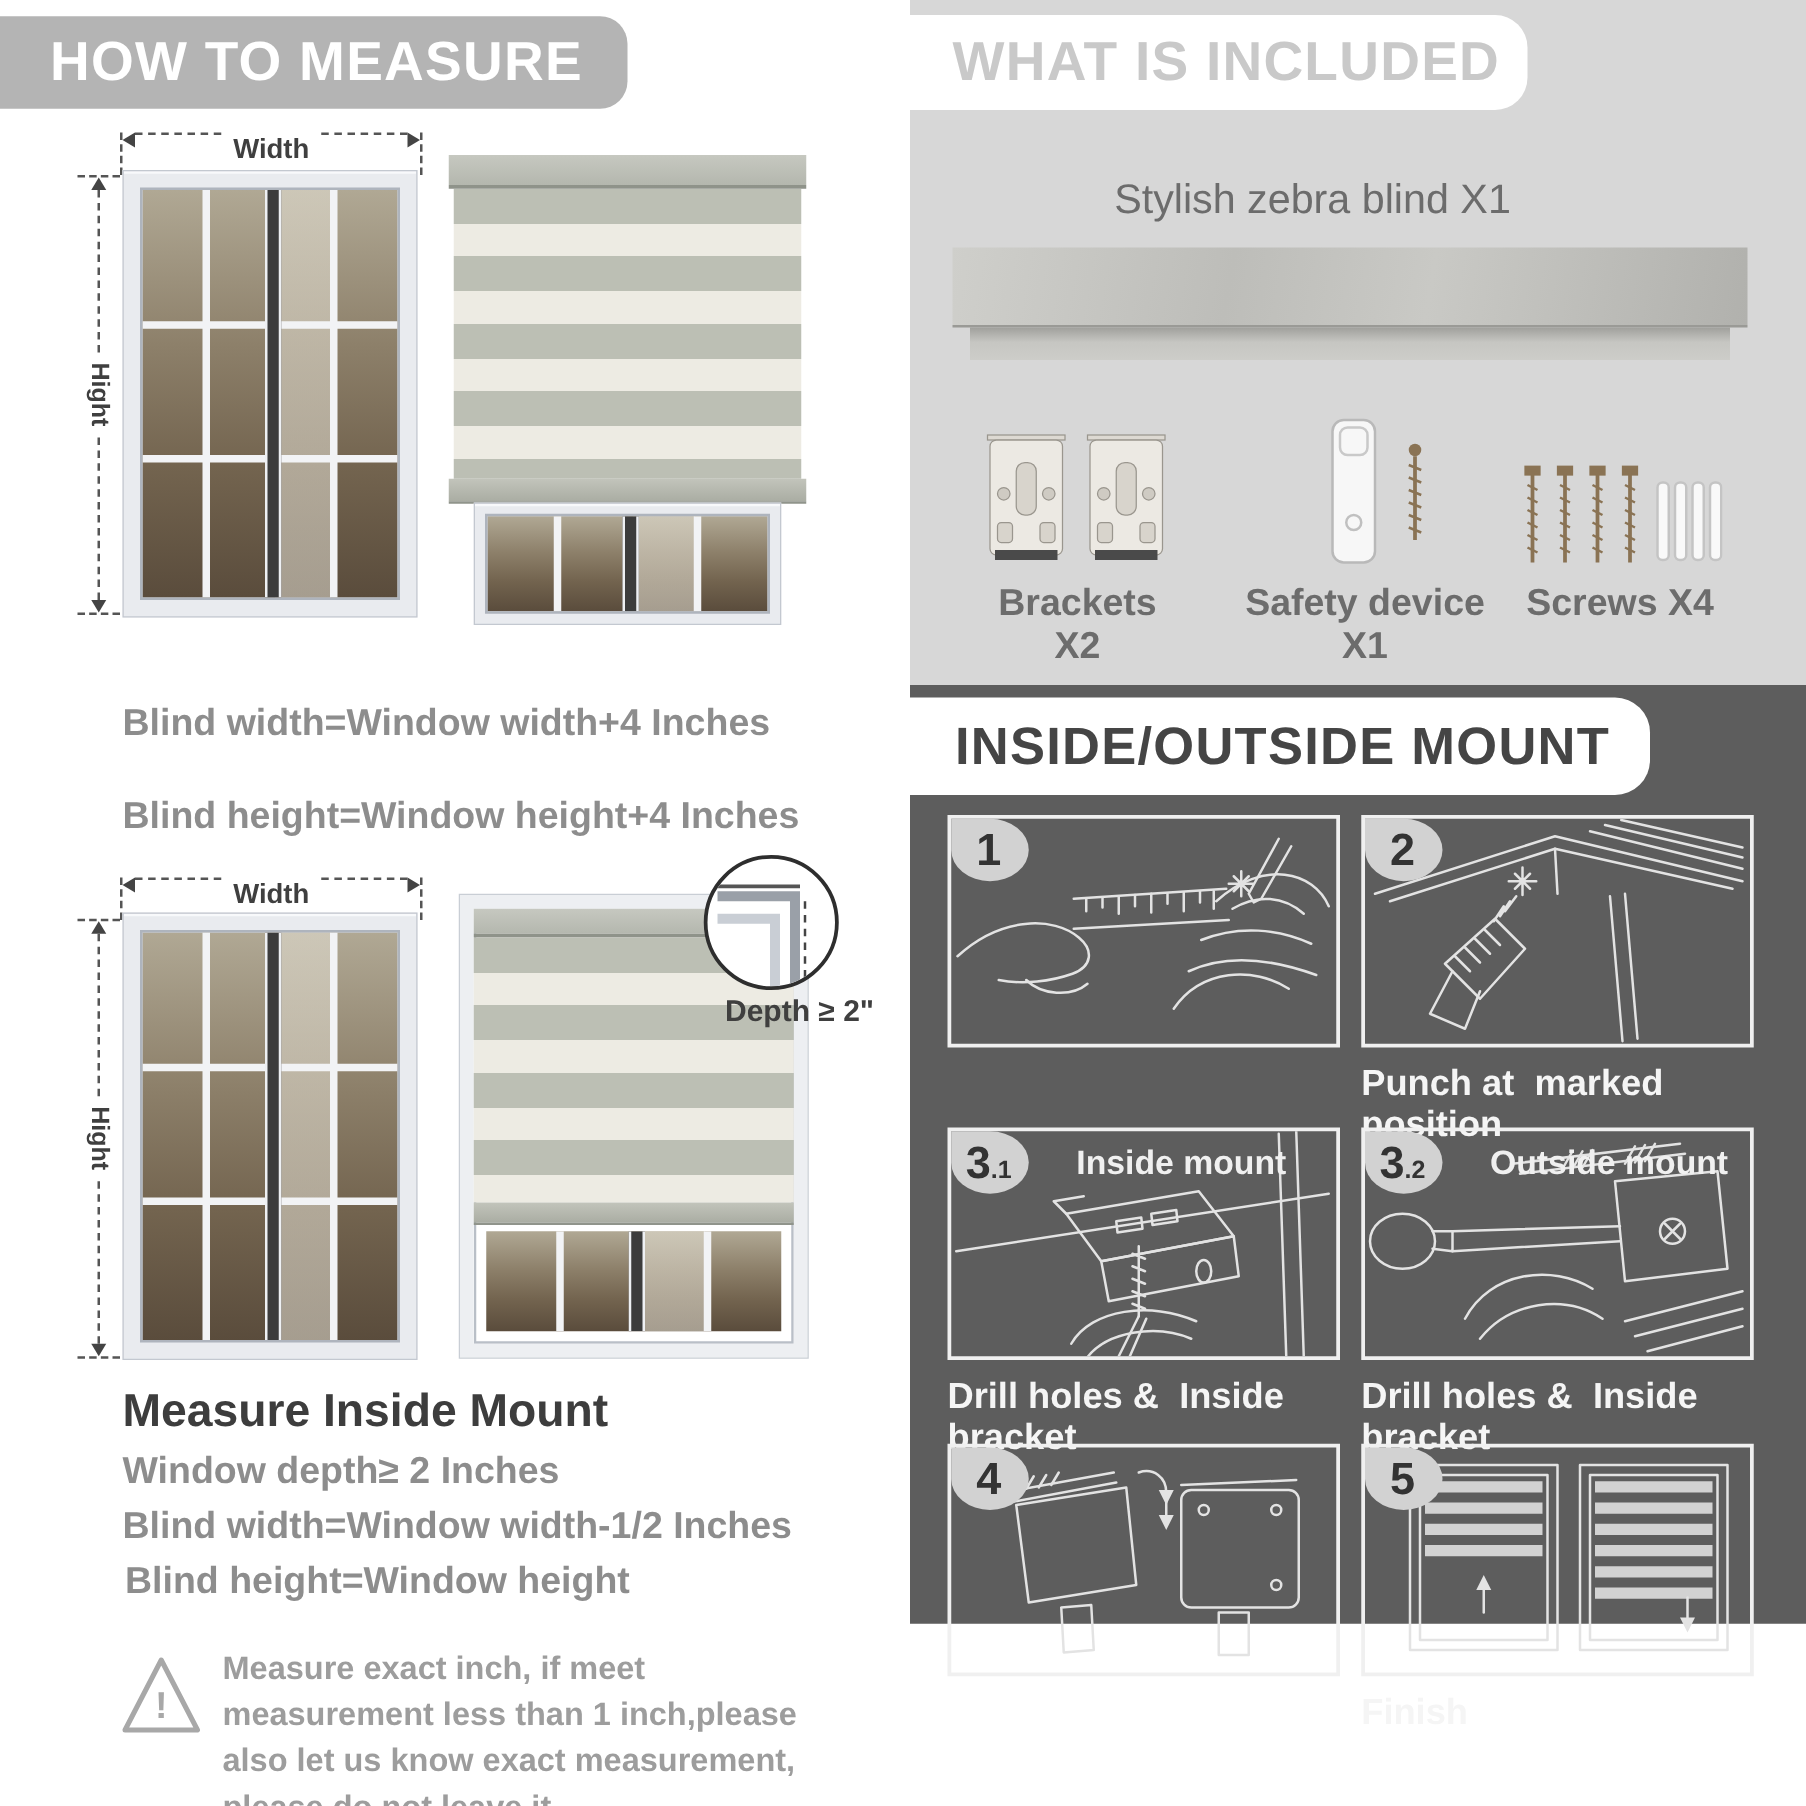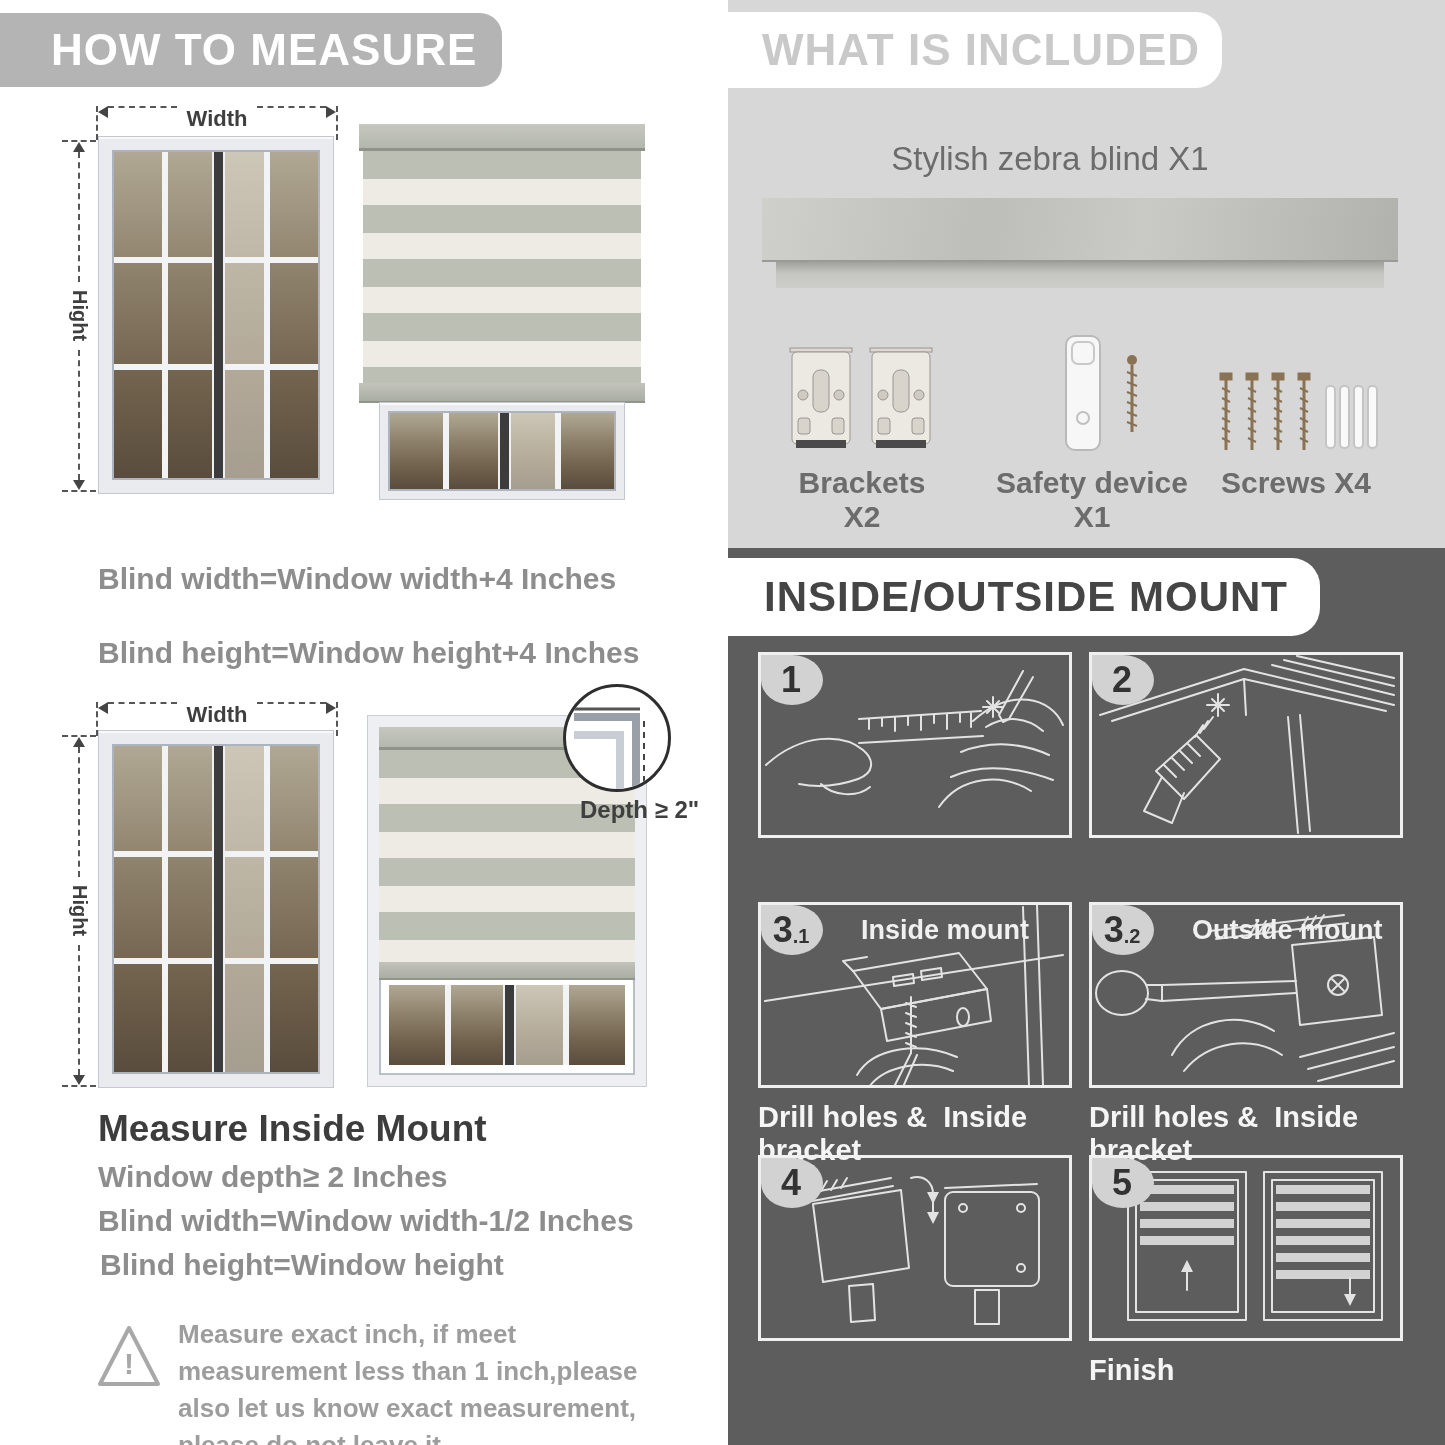--- a/index.html
+++ b/index.html
@@ -3,21 +3,21 @@
 <meta charset="utf-8">
 <style>
   html,body{margin:0;padding:0;background:#fff;}
   #canvas{position:relative;width:1445px;height:1445px;background:#fff;overflow:hidden;
           font-family:"Liberation Sans",sans-serif;}
   .abs{position:absolute;}
 
   
   .left-header{left:0;top:13px;width:502px;height:74px;background:#b4b4b4;
     border-radius:0 22px 22px 0;display:flex;align-items:center;}
-  .left-header span{color:#fff;font-weight:700;font-size:44px;letter-spacing:1px;padding-left:51px;}
+  .left-header span{color:#fff;font-weight:700;font-size:44px;letter-spacing:1px;padding-left:40px;}
 
   
   .width-measure{display:flex;align-items:flex-start;height:34px;}
   .wm-tick{width:0;height:34px;border-left:2px dashed #555;}
   .wm-dash{flex:1;height:0;border-top:2px dashed #555;}
   .wm-label{font-size:22px;font-weight:700;color:#3f3f3f;margin:0 10px;}
   .arr{width:0;height:0;}
   .arr.l{border-top:6px solid transparent;border-bottom:6px solid transparent;border-right:10px solid #444;}
   .arr.r{border-top:6px solid transparent;border-bottom:6px solid transparent;border-left:10px solid #444;}
   .arr.u{border-left:6px solid transparent;border-right:6px solid transparent;border-bottom:10px solid #444;}
@@ -50,21 +50,21 @@
   .depth-callout{border-radius:50%;border:3px solid #2e2e2e;background:#fff;overflow:hidden;}
   .depth-label{font-size:24px;font-weight:700;color:#3f3f3f;}
 
   .sec-title{font-size:37px;font-weight:700;color:#3d3d3d;}
   .sec-line{font-size:30px;font-weight:700;color:#8d8d8d;}
 
   .warn-text{font-size:26px;font-weight:600;color:#9d9d9d;line-height:37px;width:480px;}
 
   
   .right-light{left:728px;top:0;width:717px;height:548px;background:#d7d7d7;}
-  .right-dark{left:728px;top:548px;width:717px;height:897px;background:#5d5d5d;}
+  .right-dark{left:728px;top:548px;width:717px;height:751px;background:#5d5d5d;}
   .wi-header{left:0;top:12px;width:494px;height:76px;background:#fff;border-radius:0 26px 26px 0;
     display:flex;align-items:center;}
   .wi-header span{color:#c9c9c9;font-weight:700;font-size:44px;letter-spacing:1px;padding-left:34px;}
   .blind-title{left:0;top:140px;width:644px;text-align:center;font-size:33px;font-weight:400;color:#6c6c6c;}
   .headrail-main{left:34px;top:198px;width:636px;height:62px;
     background:linear-gradient(100deg,#cfcfcb 0%,#bdbdb9 35%,#c9c9c5 60%,#b1b1ad 100%);
     border-bottom:2px solid #9a9a96;}
   .headrail-lip{left:48px;top:262px;width:608px;height:26px;
     background:linear-gradient(180deg,#a0a09c,#c6c6c2 45%,#cdcdc9);}
   .comp-label{font-size:30px;font-weight:700;color:#6c6c6c;text-align:center;}
@@ -317,20 +317,21 @@
           <path class="sk" d="M121,62 L112,74 M116,66 L108,78 M111,70 L103,82"></path>
           <path class="sk" d="M104,80 L64,116 L92,144 L128,104 Z"></path>
           <path class="sk" d="M72,110 L84,122 M80,103 L92,115 M88,96 L100,108 M96,89 L108,101"></path>
           <path class="sk" d="M70,122 L52,156 L80,168 L92,138"></path>
         </svg>
         <div class="badge">
           <span>2</span>
             <span class="sub"></span>
         </div>
       </div>
+      <div class="step-caption">Punch at  marked position</div>
     </div>
 
     <div class="step" style="left:30px;top:354px;">
       <div class="step-box">
         <svg width="308" height="180" viewBox="0 0 308 180">
           <path class="sk" d="M4,96 L302,50"></path>
           <path class="sk" d="M262,2 L268,180 M276,0 L282,180"></path>
           <path class="sk" d="M92,66 L198,48 L226,84 L120,104 Z"></path>
           <path class="sk" d="M92,66 L82,56 L106,52"></path>
           <path class="sk" d="M120,104 L226,84 L230,116 L126,136 Z"></path>

